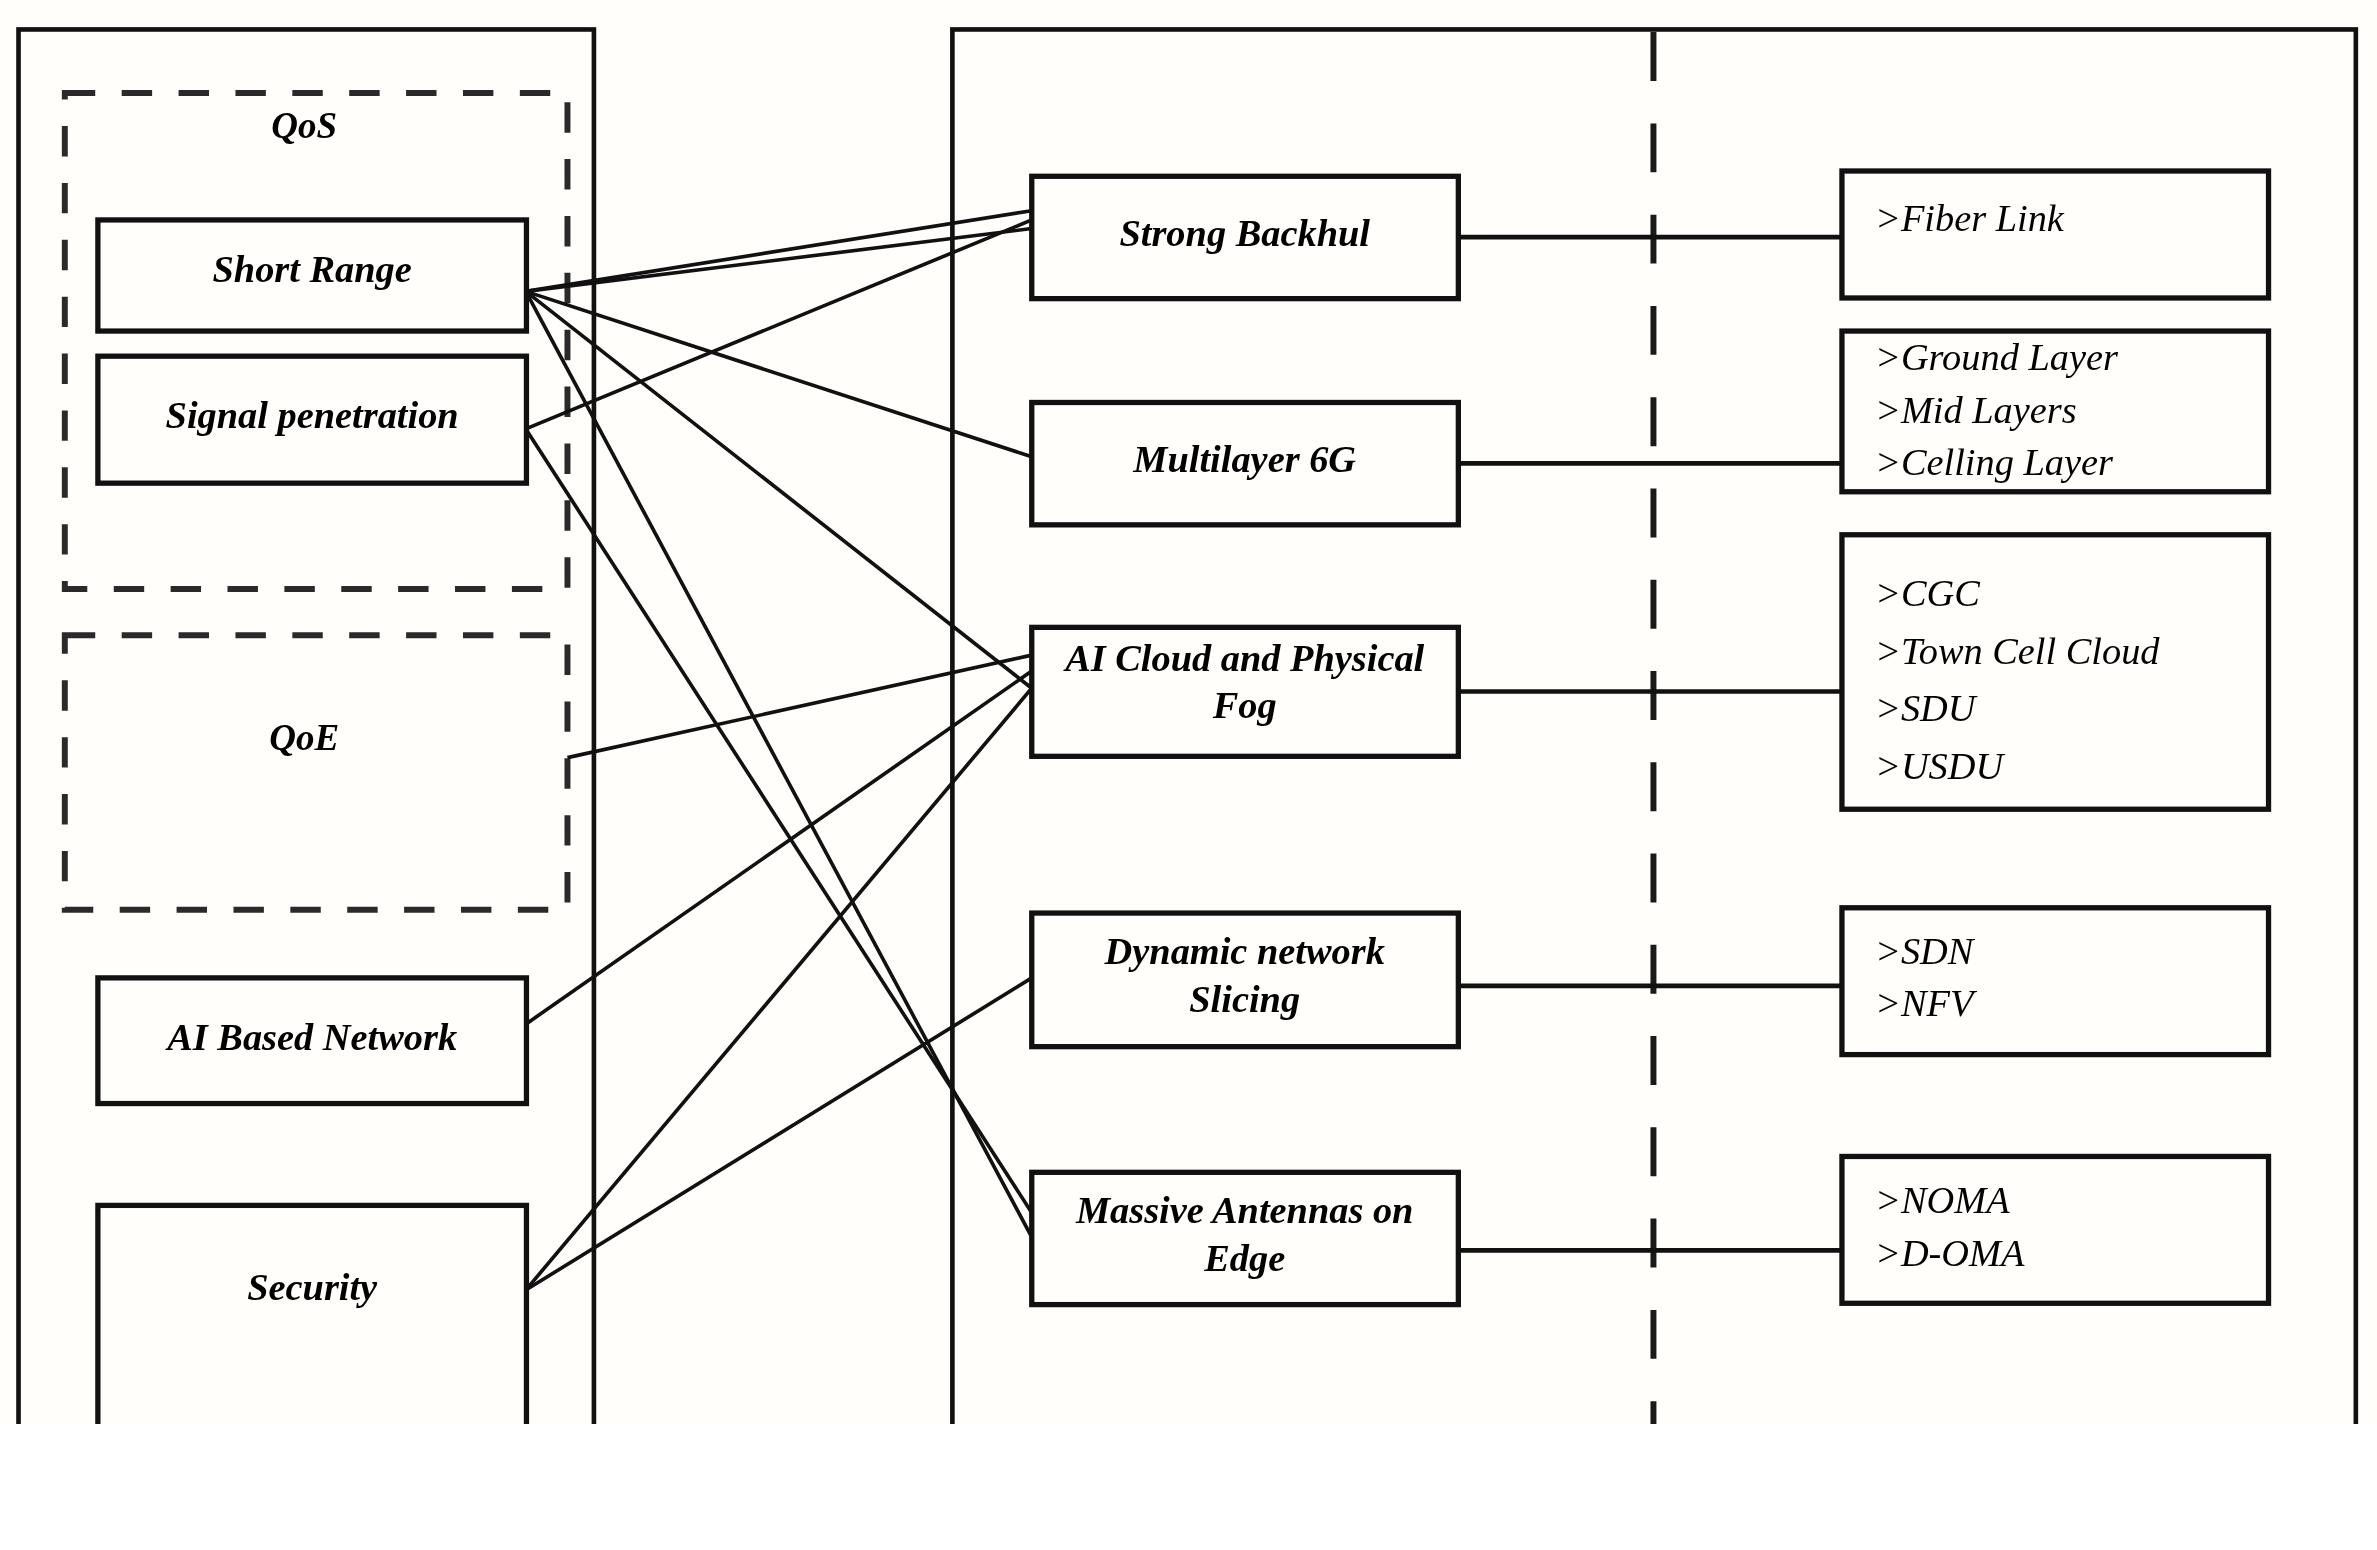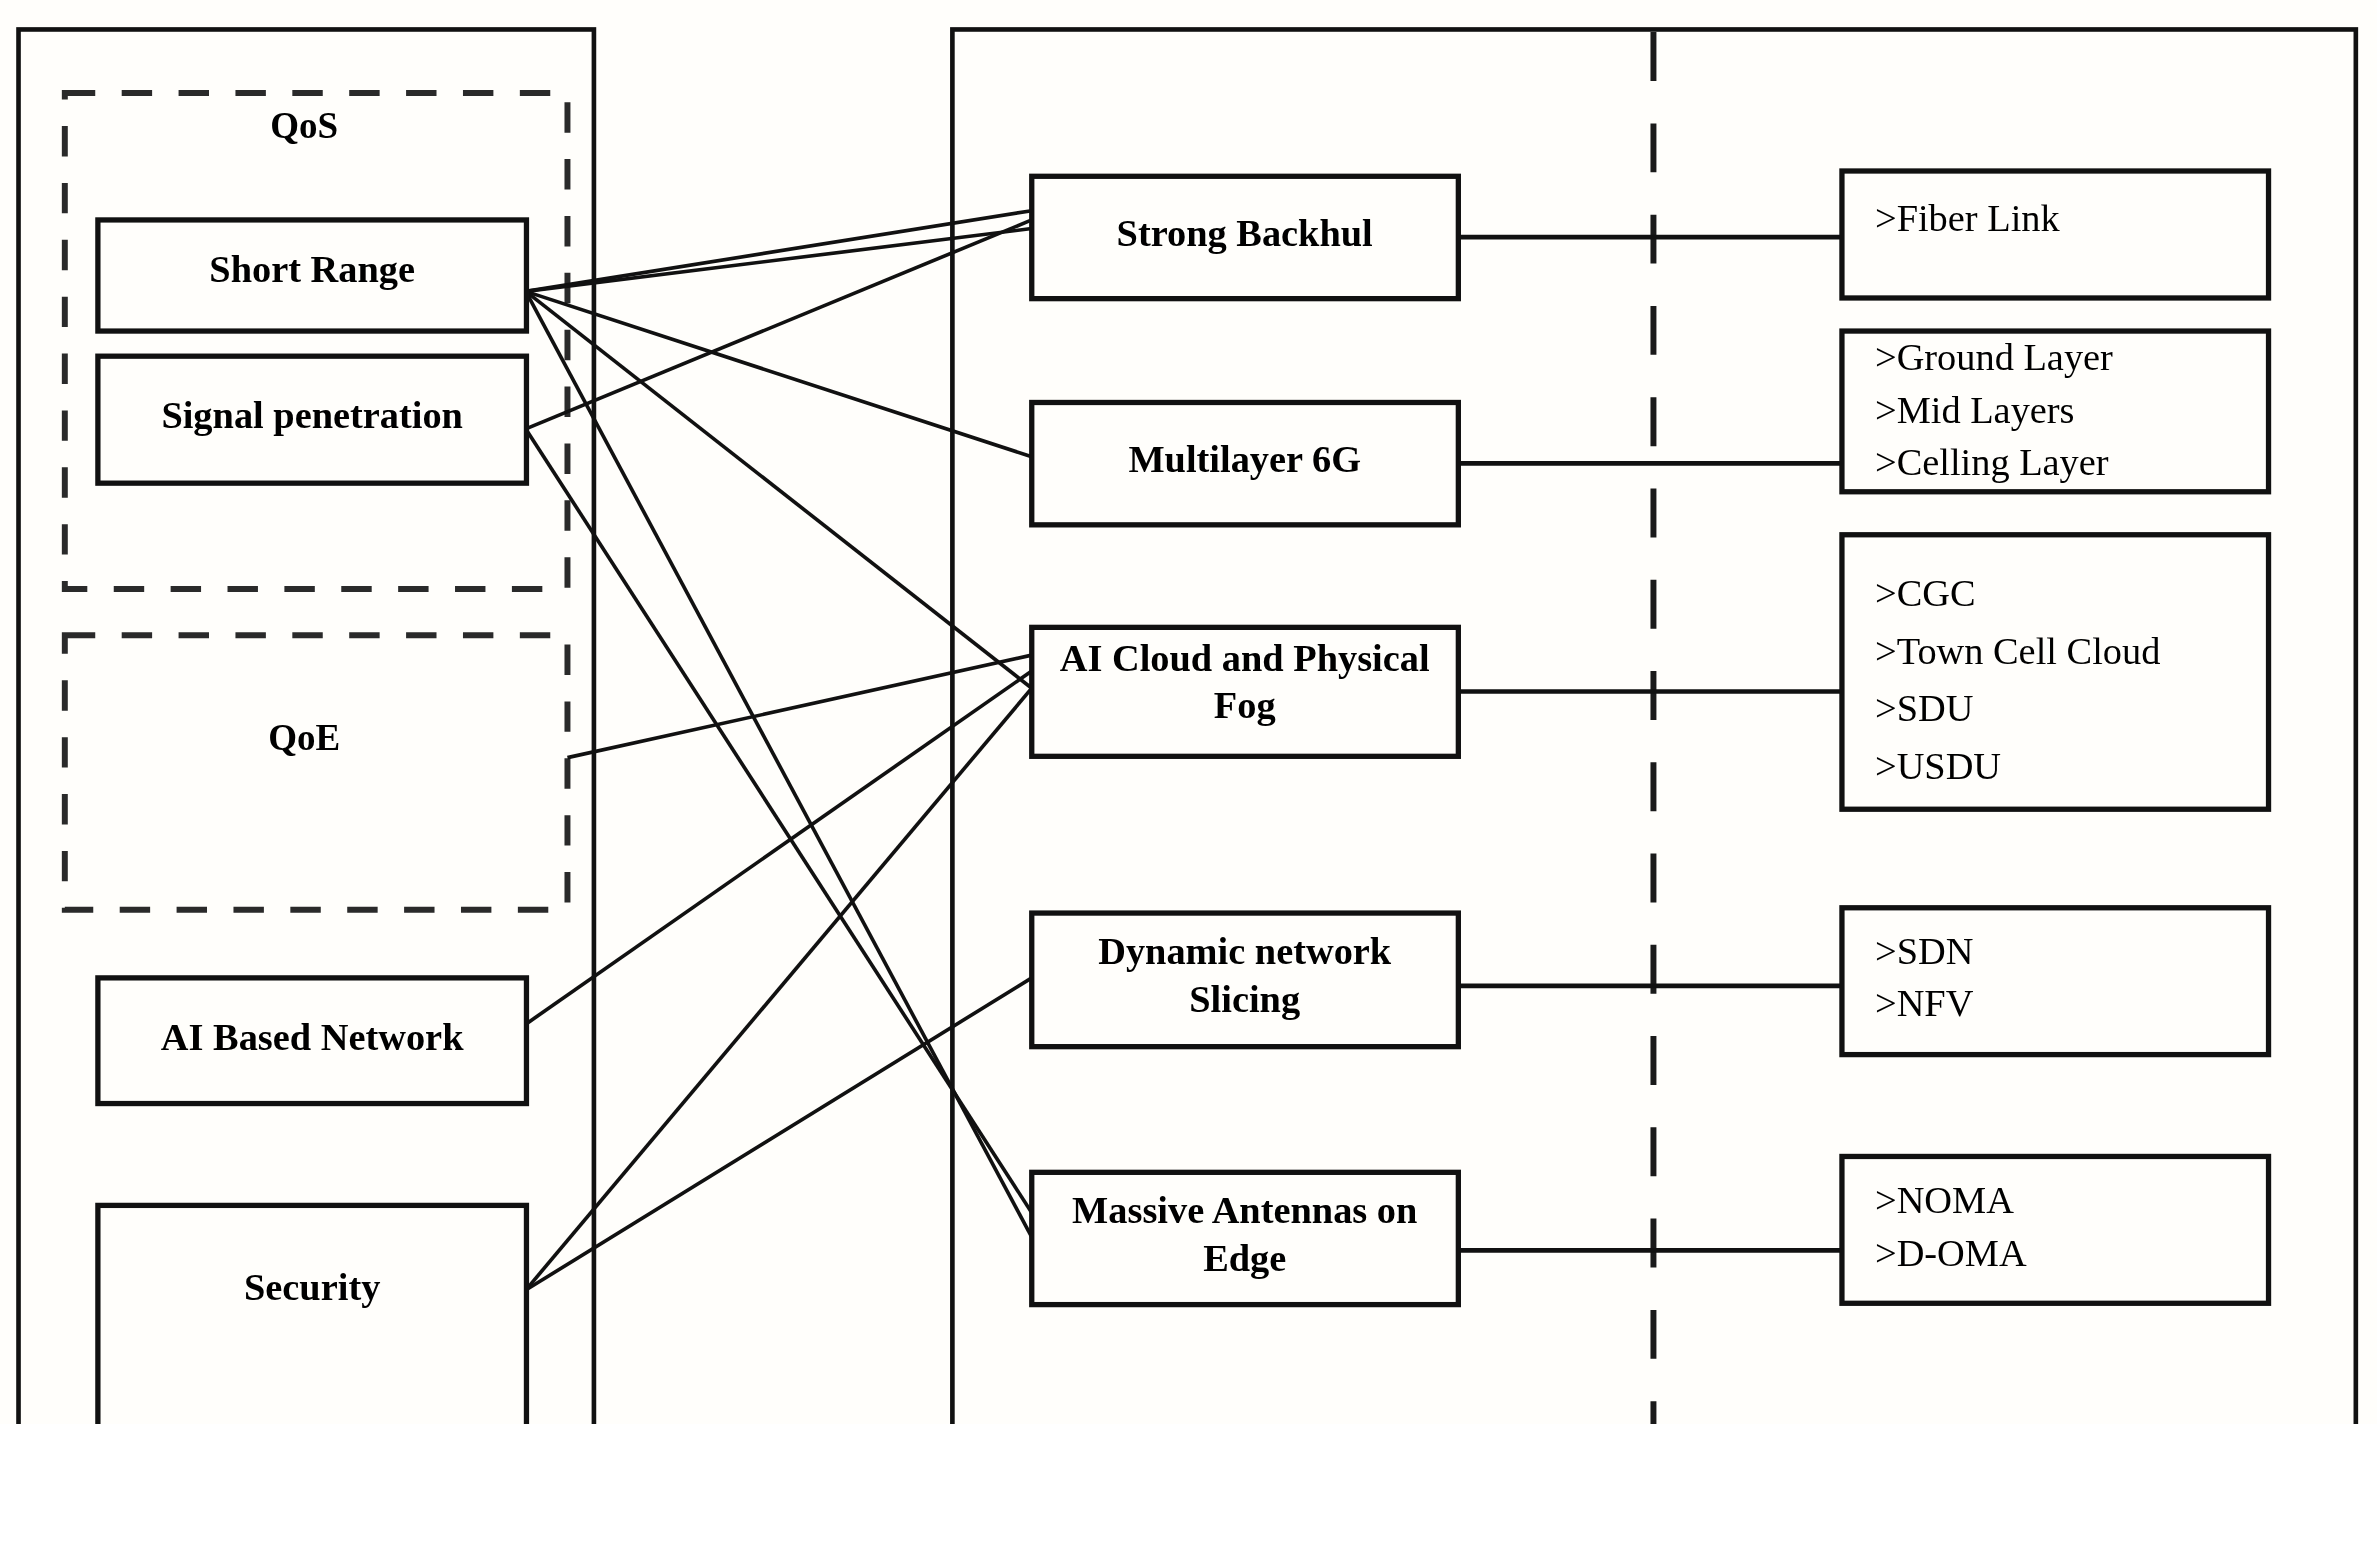--- a/index.html
+++ b/index.html
@@ -1,17 +1,17 @@
 <!DOCTYPE html>
 <html style="font-size:10.6px"><head>
 <meta charset="utf-8">
 <style>
   html,body{margin:0;padding:0;background:#ffffff;}
   body{font-family:"Liberation Serif", serif;}
-  #stage{position:relative;width:2377px;height:1424px;background:#fffefb;overflow:hidden;}
+  #stage{position:relative;width:2377px;height:1424px;background:#fffefb;overflow:hidden;font-style:italic;}
   svg{position:absolute;top:0;left:0;width:2377px;height:1551px;}
   .frame{fill:none;stroke:#111111;stroke-width:7;}
   .dashframe{fill:none;stroke:#2a2a2a;stroke-width:9;stroke-dasharray:46 40;}
   .dashdiv{fill:none;stroke:#1a1a1a;stroke-width:9;stroke-dasharray:74 64;}
   .box{fill:#fffefb;stroke:#111111;stroke-width:8;}
   .conn{fill:none;stroke:#111111;stroke-width:5.5;}
   .hconn{fill:none;stroke:#111111;stroke-width:7;}
   .lbl{font-family:"Liberation Serif", serif;font-weight:bold;fill:#000000;font-size:58px;text-anchor:middle;dominant-baseline:middle;}
   .lbl-grp{font-family:"Liberation Serif", serif;font-weight:bold;fill:#000000;font-size:56px;text-anchor:middle;dominant-baseline:middle;}
   .lbl-list{font-family:"Liberation Serif", serif;font-weight:normal;fill:#000000;font-size:58px;text-anchor:start;dominant-baseline:middle;}

